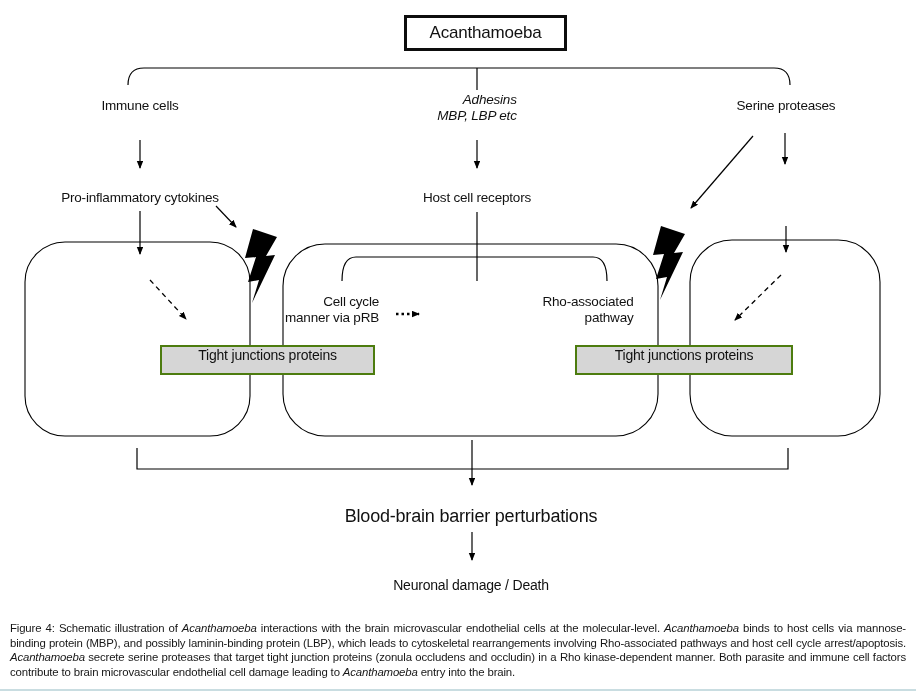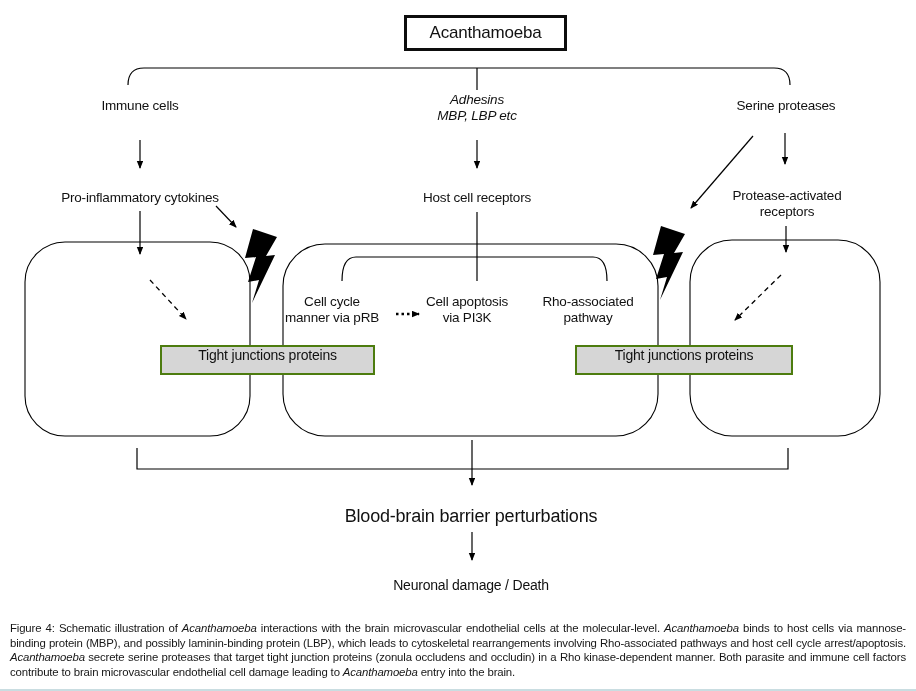--- a/index.html
+++ b/index.html
@@ -1,19 +1,19 @@
 <!DOCTYPE html>
 <html><head>
 <meta charset="utf-8">
 <style>
   html,body{margin:0;padding:0;background:#ffffff;}
   #page{position:relative;width:916px;height:691px;background:#ffffff;overflow:hidden;
         font-family:"Liberation Sans",sans-serif;color:#000;padding-left:31px;}
   #shapes{position:absolute;left:0;top:0;}
-  .lbl{position:absolute;transform:translateX(-50%);text-align:center;
+  .lbl{position:absolute;transform:translateX(-50%);text-align:right;
        font-size:13.5px;line-height:1.18;color:#111;white-space:nowrap;letter-spacing:-0.2px;}
   .title-box{position:absolute;left:404px;top:15px;width:157px;height:30px;
        border:3px solid #0d0d0d;display:flex;align-items:center;justify-content:center;
        font-size:17px;letter-spacing:-0.2px;color:#111;background:#fff;}
   .tj-box{position:absolute;height:26px;background:#d6d6d6;border:2px solid #4d7c0f;
        display:flex;align-items:flex-start;justify-content:center;font-size:14px;
        letter-spacing:-0.2px;color:#111;}
   #caption{position:absolute;left:10px;top:621px;width:896px;text-align:justify;
        font-size:11.4px;line-height:14.6px;color:#161616;letter-spacing:-0.15px;}
   #caption .seg-b{font-weight:normal;}
@@ -70,32 +70,24 @@
 
   <div class="lbl" style="left:140px;top:98px;">Immune cells</div>
   <div class="lbl" style="left:477px;top:92px;font-style:italic;">
     <div>Adhesins</div>
     <div>MBP, LBP etc</div>
   </div>
   <div class="lbl" style="left:786px;top:98px;">Serine proteases</div>
 
   <div class="lbl" style="left:140px;top:190px;">Pro-inflammatory cytokines</div>
   <div class="lbl" style="left:477px;top:190px;">Host cell receptors</div>
-  <div class="lbl" style="left:787px;top:188px;">
-    <div>Protease-activated</div>
-    <div>receptors</div>
-  </div>
 
   <div class="lbl" style="left:332px;top:294px;">
     <div>Cell cycle</div>
     <div>manner via pRB</div>
-  </div>
-  <div class="lbl" style="left:467px;top:294px;">
-    <div>Cell apoptosis</div>
-    <div>via PI3K</div>
   </div>
   <div class="lbl" style="left:588px;top:294px;">
     <div>Rho-associated</div>
     <div>pathway</div>
   </div>
 
   <div class="tj-box" style="left:160px;top:345px;width:211px;">
     <span>Tight junctions proteins</span>
   </div>
   <div class="tj-box" style="left:575px;top:345px;width:214px;">

